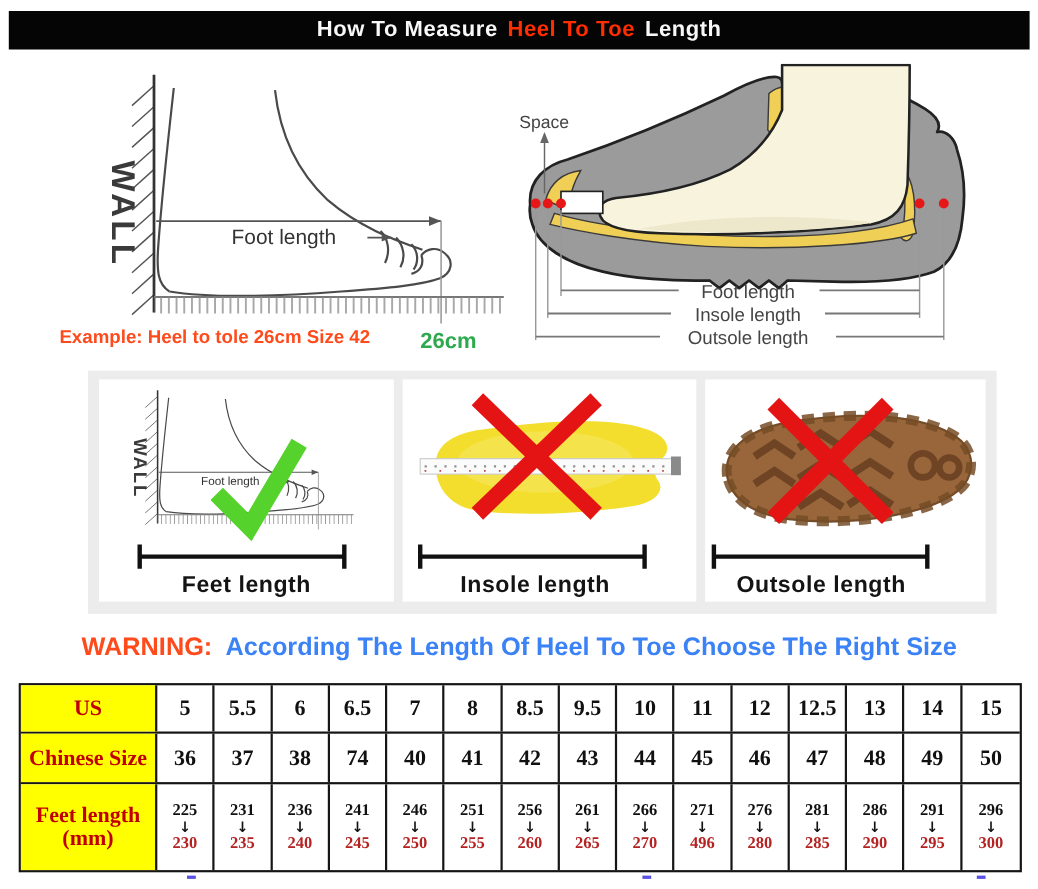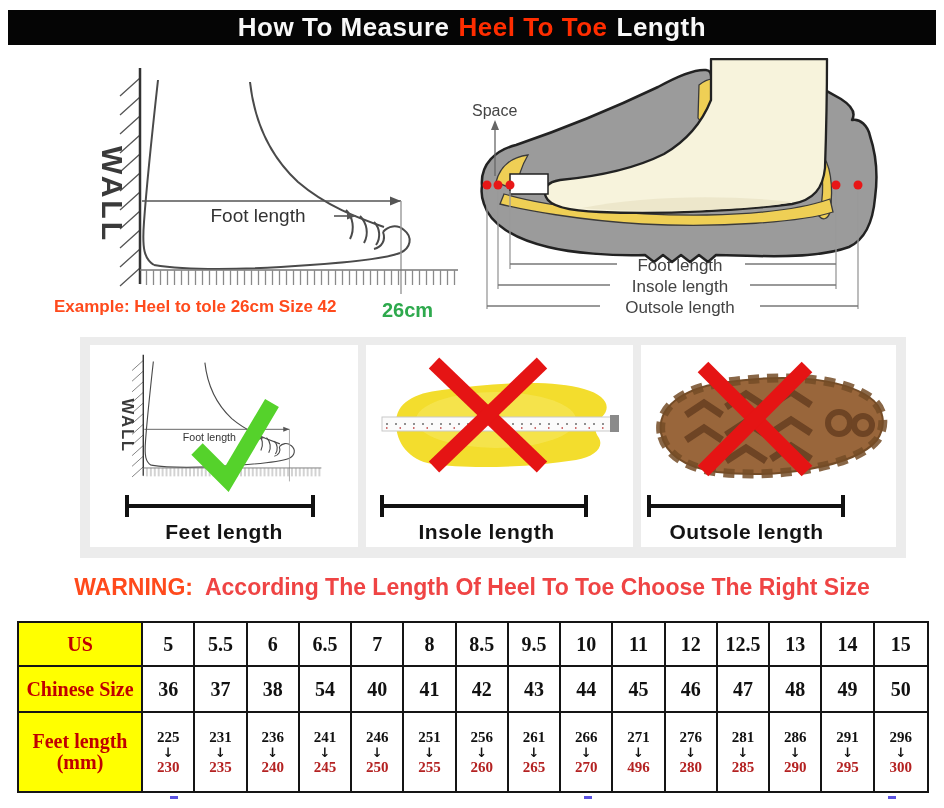--- a/index.html
+++ b/index.html
@@ -2,21 +2,21 @@
 <html><head>
 <meta charset="utf-8">
 <style>
   html,body{margin:0;padding:0;background:#fff;}
   .stage{position:relative;width:944px;height:808px;background:#ffffff;overflow:hidden;
          font-family:"Liberation Sans",sans-serif;}
 
   
   .banner{position:absolute;left:8px;top:10px;width:928px;height:35px;background:#050505;
           display:flex;align-items:center;justify-content:center;gap:9px;
-          font-size:26px;font-weight:700;letter-spacing:.5px;color:#f8f8f8;}
+          font-size:20px;font-weight:700;letter-spacing:.5px;color:#f8f8f8;}
   .banner .hl{color:#ff2d00;}
 
   
   .measure-svg{position:absolute;left:52px;top:54px;}
   .example-text{position:absolute;left:54px;top:297px;font-size:17px;font-weight:700;color:#ff4a1c;}
   .ruler-value{position:absolute;left:382px;top:299px;font-size:20px;font-weight:700;color:#2ea94d;}
 
   
   .shoe-svg{position:absolute;left:462px;top:58px;}
 
@@ -28,21 +28,21 @@
   .card3{left:561px;width:255px;}
   .card .art{display:block;}
   .card .bracket{display:block;margin-top:0px;}
   .caption{text-align:center;font-size:21px;font-weight:600;color:#141414;letter-spacing:.5px;margin-top:1px;}
   .card3 .caption{margin-right:44px;}
   .card2 .caption{margin-right:26px;}
 
   
   .warning{position:absolute;left:0;top:574px;width:944px;text-align:center;font-size:23px;white-space:nowrap;}
   .warning .wprefix{color:#ff4a1c;font-weight:700;margin-right:12px;}
-  .warning .wmsg{color:#ef4444;font-weight:600;}
+  .warning .wmsg{color:#3b82f6;font-weight:600;}
 
   
   .size-table{position:absolute;left:17px;top:621px;width:908px;border:2px solid #151515;
               font-family:"Liberation Serif",serif;}
   .srow{display:grid;grid-template-columns:124px repeat(15,1fr);border-bottom:2px solid #151515;}
   .srow:last-child{border-bottom:none;}
   .row-us{height:42px;}
   .row-cn{height:44px;}
   .row-ft{height:78px;}
   .cell{display:flex;align-items:center;justify-content:center;border-right:2px solid #151515;
@@ -245,21 +245,21 @@
         <div class="cell">12.5</div>
         <div class="cell">13</div>
         <div class="cell">14</div>
         <div class="cell">15</div>
       </div>
     <div class="srow row-cn">
       <div class="cell label">Chinese Size</div>
     <div class="cell">36</div>
         <div class="cell">37</div>
         <div class="cell">38</div>
-        <div class="cell">54</div>
+        <div class="cell">74</div>
         <div class="cell">40</div>
         <div class="cell">41</div>
         <div class="cell">42</div>
         <div class="cell">43</div>
         <div class="cell">44</div>
         <div class="cell">45</div>
         <div class="cell">46</div>
         <div class="cell">47</div>
         <div class="cell">48</div>
         <div class="cell">49</div>

